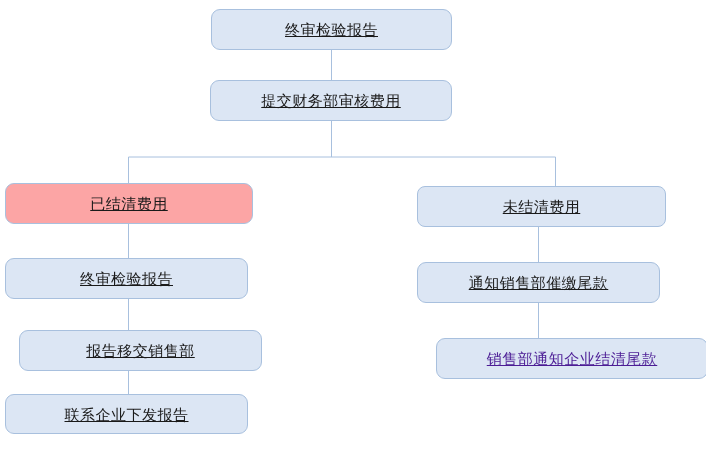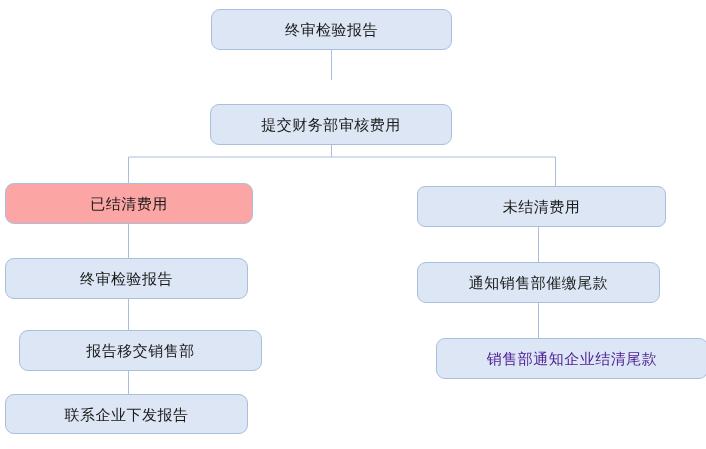--- a/index.html
+++ b/index.html
@@ -33,20 +33,21 @@
     border: 1px solid #a8c0de;
     border-radius: 9px;
     display: flex;
     align-items: center;
     justify-content: center;
     color: #1a1a1a;
     font-size: 15px;
     line-height: 1;
     letter-spacing: 0.5px;
     white-space: nowrap;
+    text-decoration: underline;
   }
   .node-label {
     display: block;
     padding: 0 6px;
   }
 </style>
 </head>
 <body>
 
 <div id="canvas">
@@ -61,21 +62,21 @@
       <polyline points="128.5,299 128.5,330" fill="none" stroke="#a8c0de" stroke-width="1"></polyline>
       <polyline points="128.5,371 128.5,394" fill="none" stroke="#a8c0de" stroke-width="1"></polyline>
       <polyline points="538.5,227 538.5,262" fill="none" stroke="#a8c0de" stroke-width="1"></polyline>
       <polyline points="538.5,303 538.5,338" fill="none" stroke="#a8c0de" stroke-width="1"></polyline>
     </svg>
 
   <div id="node-layer">
       <div class="node" style="left: 211px; top: 9px; width: 241px; height: 41px; background: rgb(220, 230, 244); border-color: rgb(168, 192, 222); color: rgb(26, 26, 26);">
         <span class="node-label">终审检验报告</span>
       </div>
-      <div class="node" style="left: 210px; top: 80px; width: 242px; height: 41px; background: rgb(220, 230, 244); border-color: rgb(168, 192, 222); color: rgb(26, 26, 26); margin-top: 24px;">
+      <div class="node" style="left: 210px; top: 80px; width: 242px; height: 41px; background: rgb(220, 230, 244); border-color: rgb(168, 192, 222); color: rgb(26, 26, 26);">
         <span class="node-label">提交财务部审核费用</span>
       </div>
       <div class="node" style="left: 5px; top: 183px; width: 248px; height: 41px; background: #fca5a5; border-color: rgb(168, 192, 222); color: rgb(26, 26, 26);">
         <span class="node-label">已结清费用</span>
       </div>
       <div class="node" style="left: 417px; top: 186px; width: 249px; height: 41px; background: rgb(220, 230, 244); border-color: rgb(168, 192, 222); color: rgb(26, 26, 26); border-radius: 8px;">
         <span class="node-label">未结清费用</span>
       </div>
       <div class="node" style="left: 5px; top: 258px; width: 243px; height: 41px; background: rgb(220, 230, 244); border-color: rgb(168, 192, 222); color: rgb(26, 26, 26);">
         <span class="node-label">终审检验报告</span>

